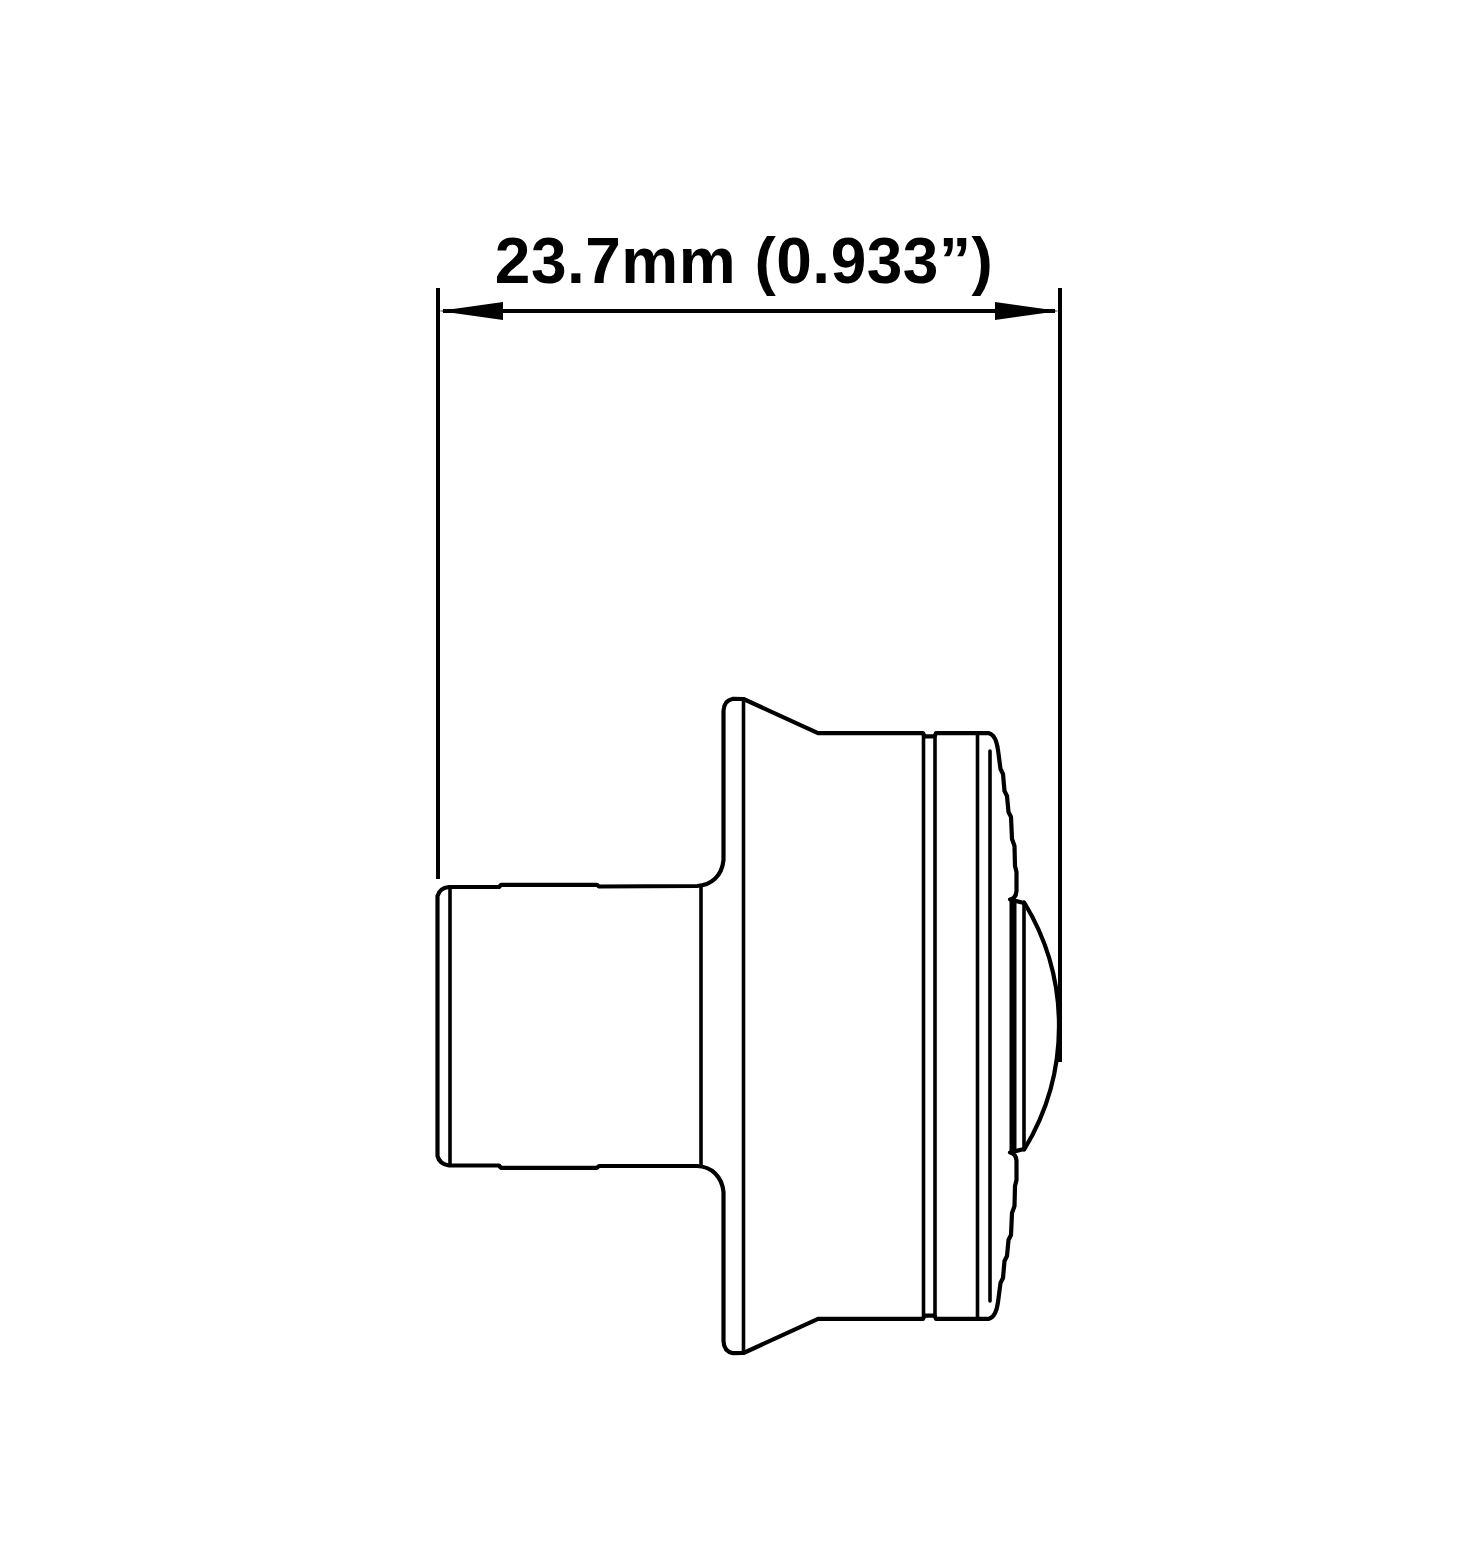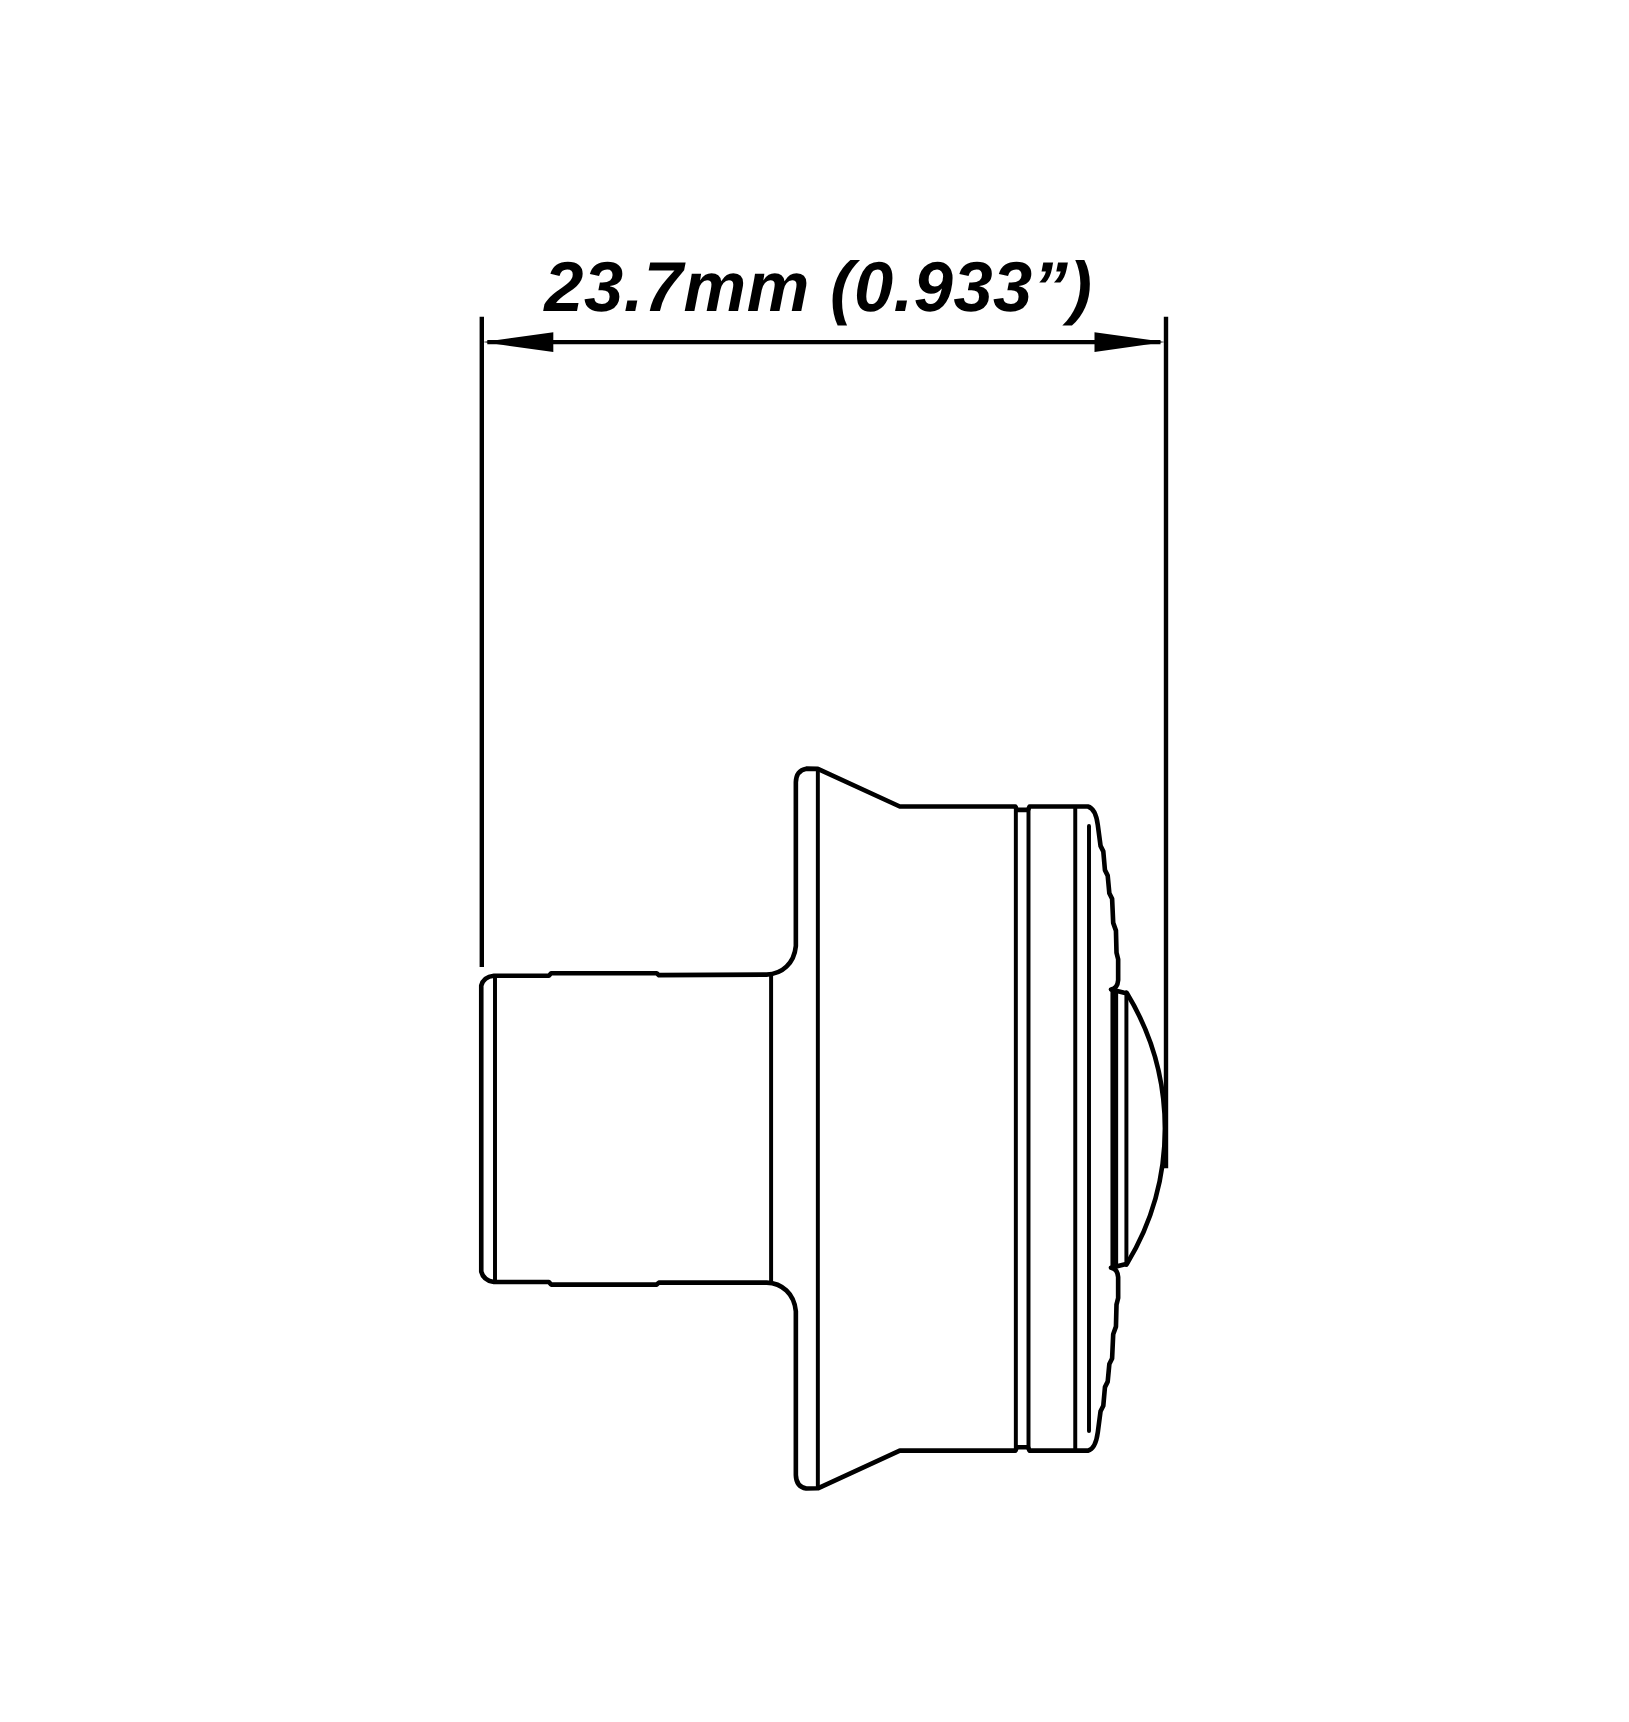--- a/index.html
+++ b/index.html
@@ -1,19 +1,19 @@
 <!DOCTYPE html>
 <html style="--ink: #000000; --bg: #ffffff;"><head>
 <meta charset="utf-8">
 <style>
   :root { --ink:#000000; --bg:#ffffff; }
   html,body { margin:0; padding:0; background:var(--bg); }
   .page {
     width:1481px; height:1565px; position:relative;
-    background:var(--bg); overflow:hidden;font-style:italic;
+    background:var(--bg); overflow:hidden;
   }
   svg.drawing { display:block; color:var(--ink); }
   .dim-label {
     font-family:"Liberation Sans","DejaVu Sans",sans-serif;
     font-weight:bold; font-size:64px; letter-spacing:0.5px;
     fill:currentColor;
   }
   .stroke      { stroke:currentColor; fill:none; stroke-width:4.2; stroke-linecap:round; stroke-linejoin:round; }
   .stroke-thin { stroke:currentColor; fill:none; stroke-width:3.6; stroke-linecap:round; }
   .stroke-fat  { stroke:currentColor; fill:none; stroke-width:7;   stroke-linecap:butt; }

